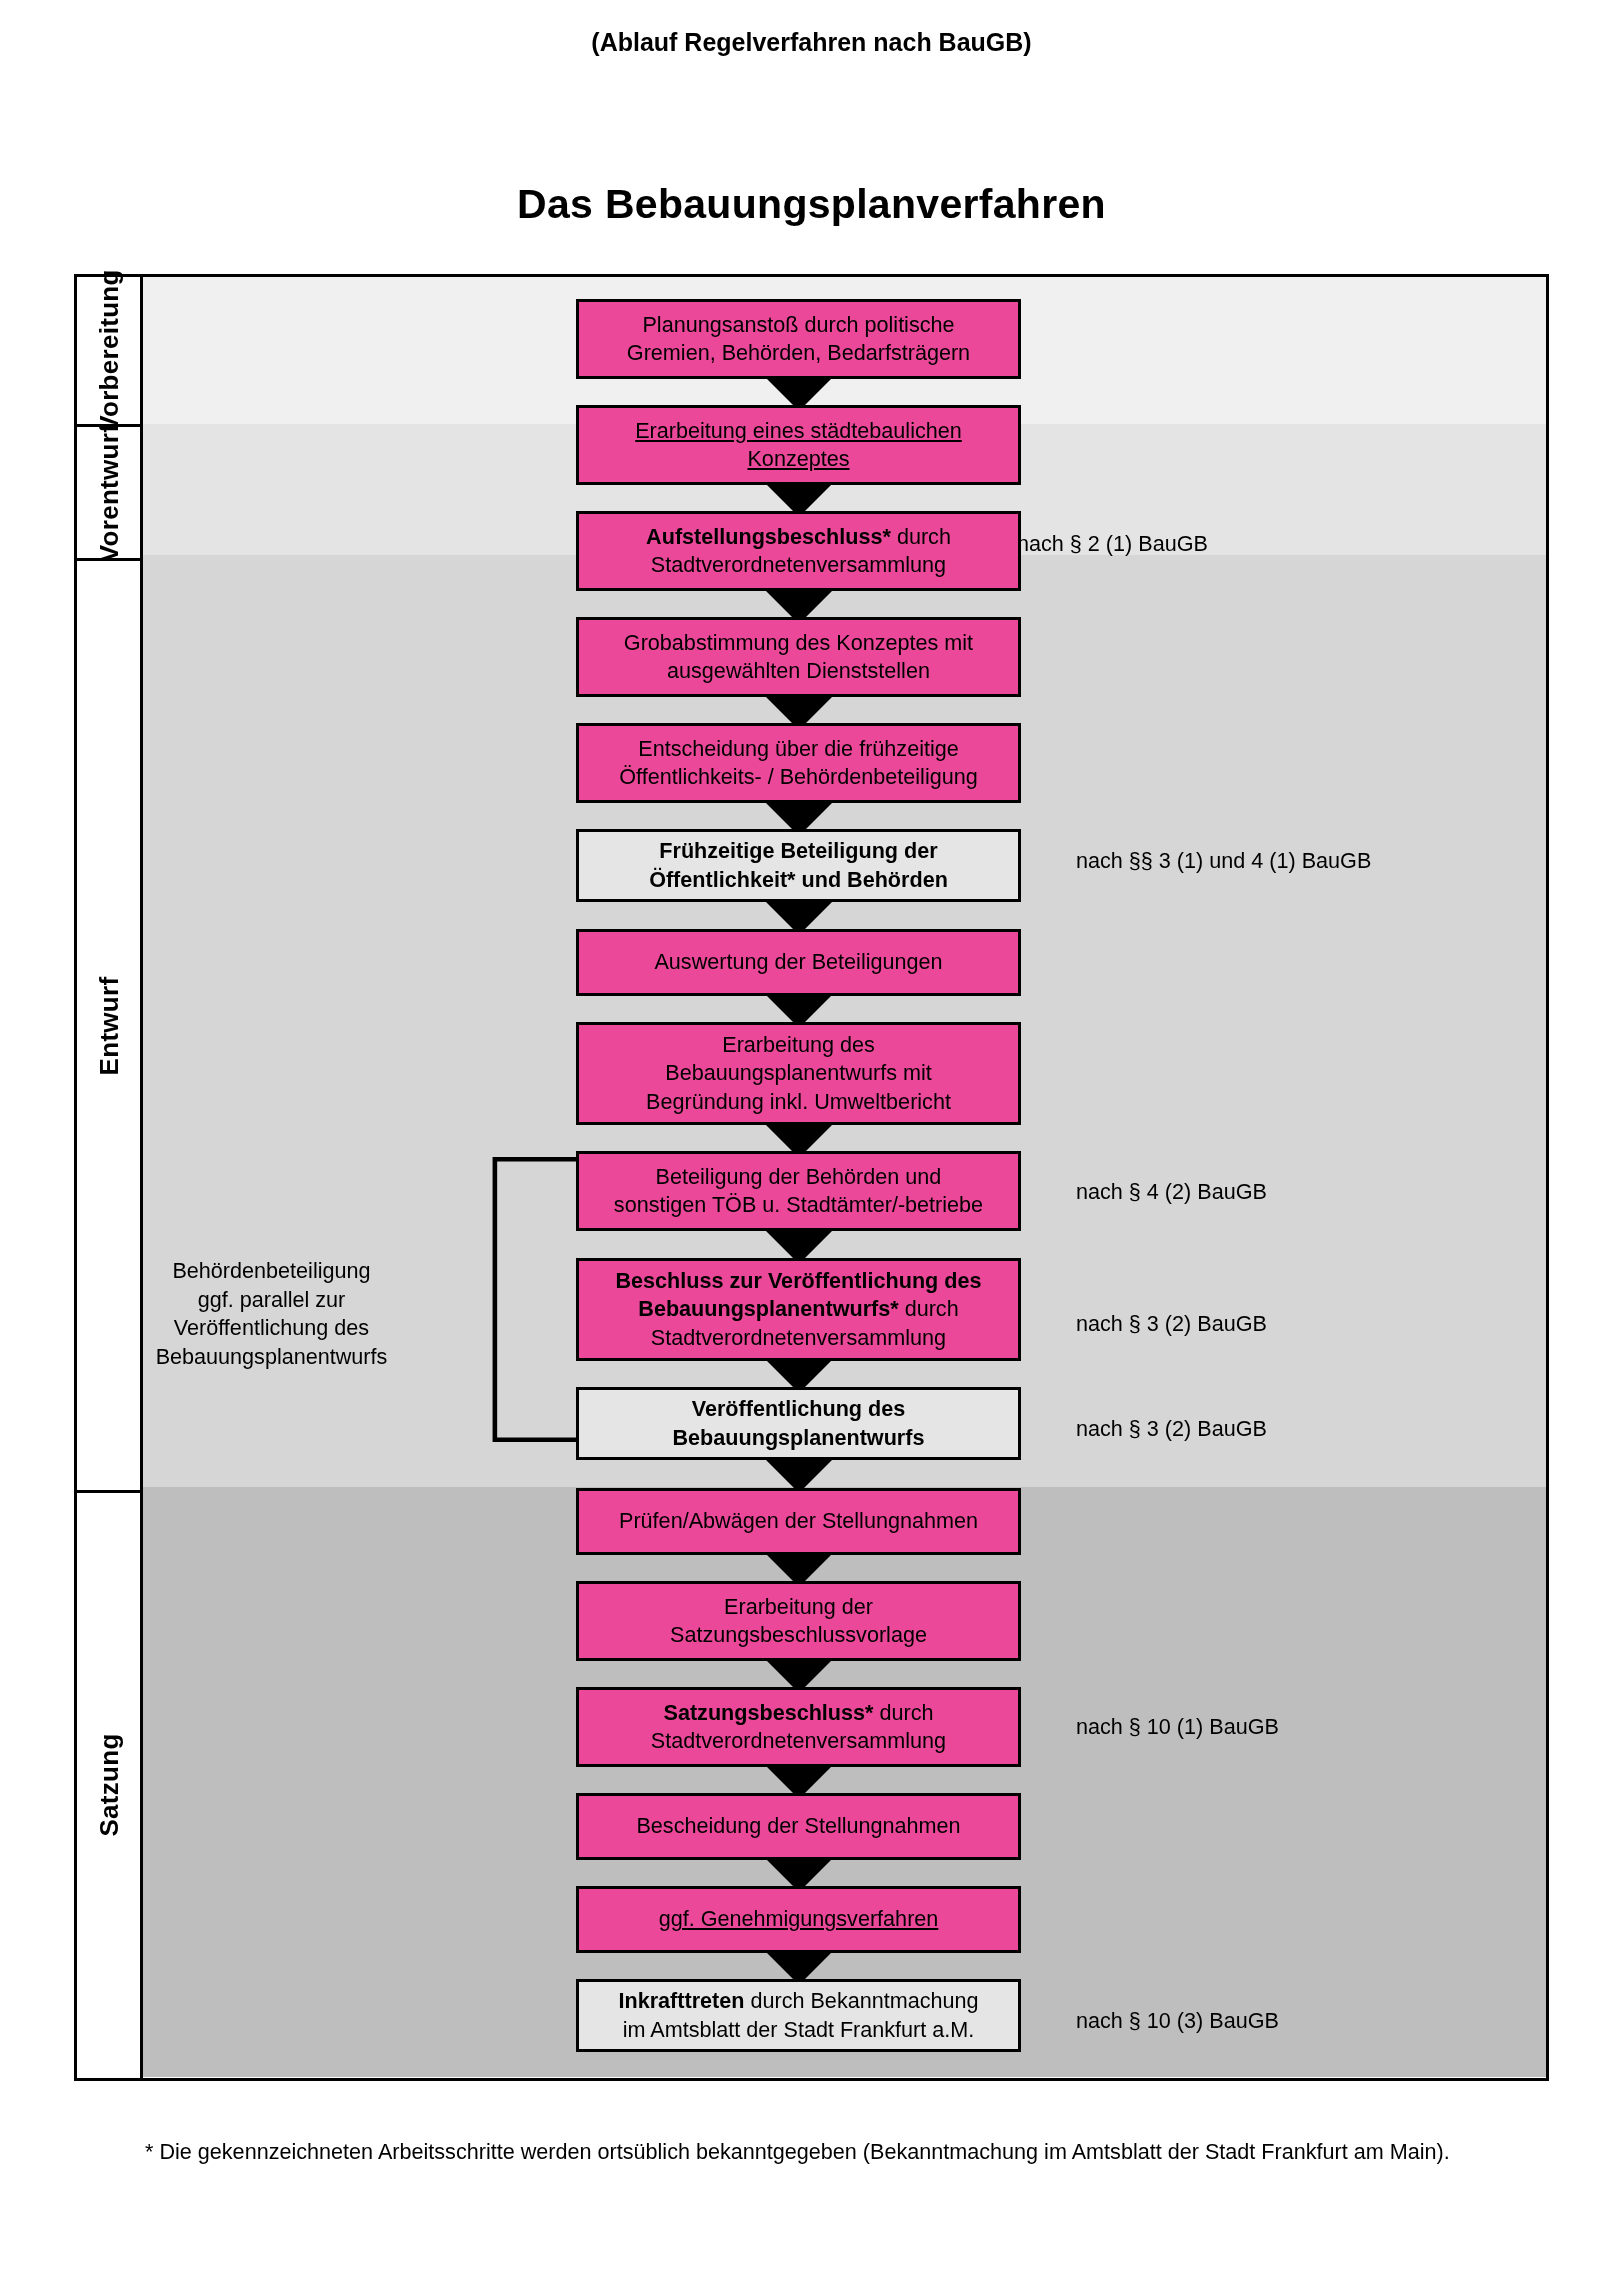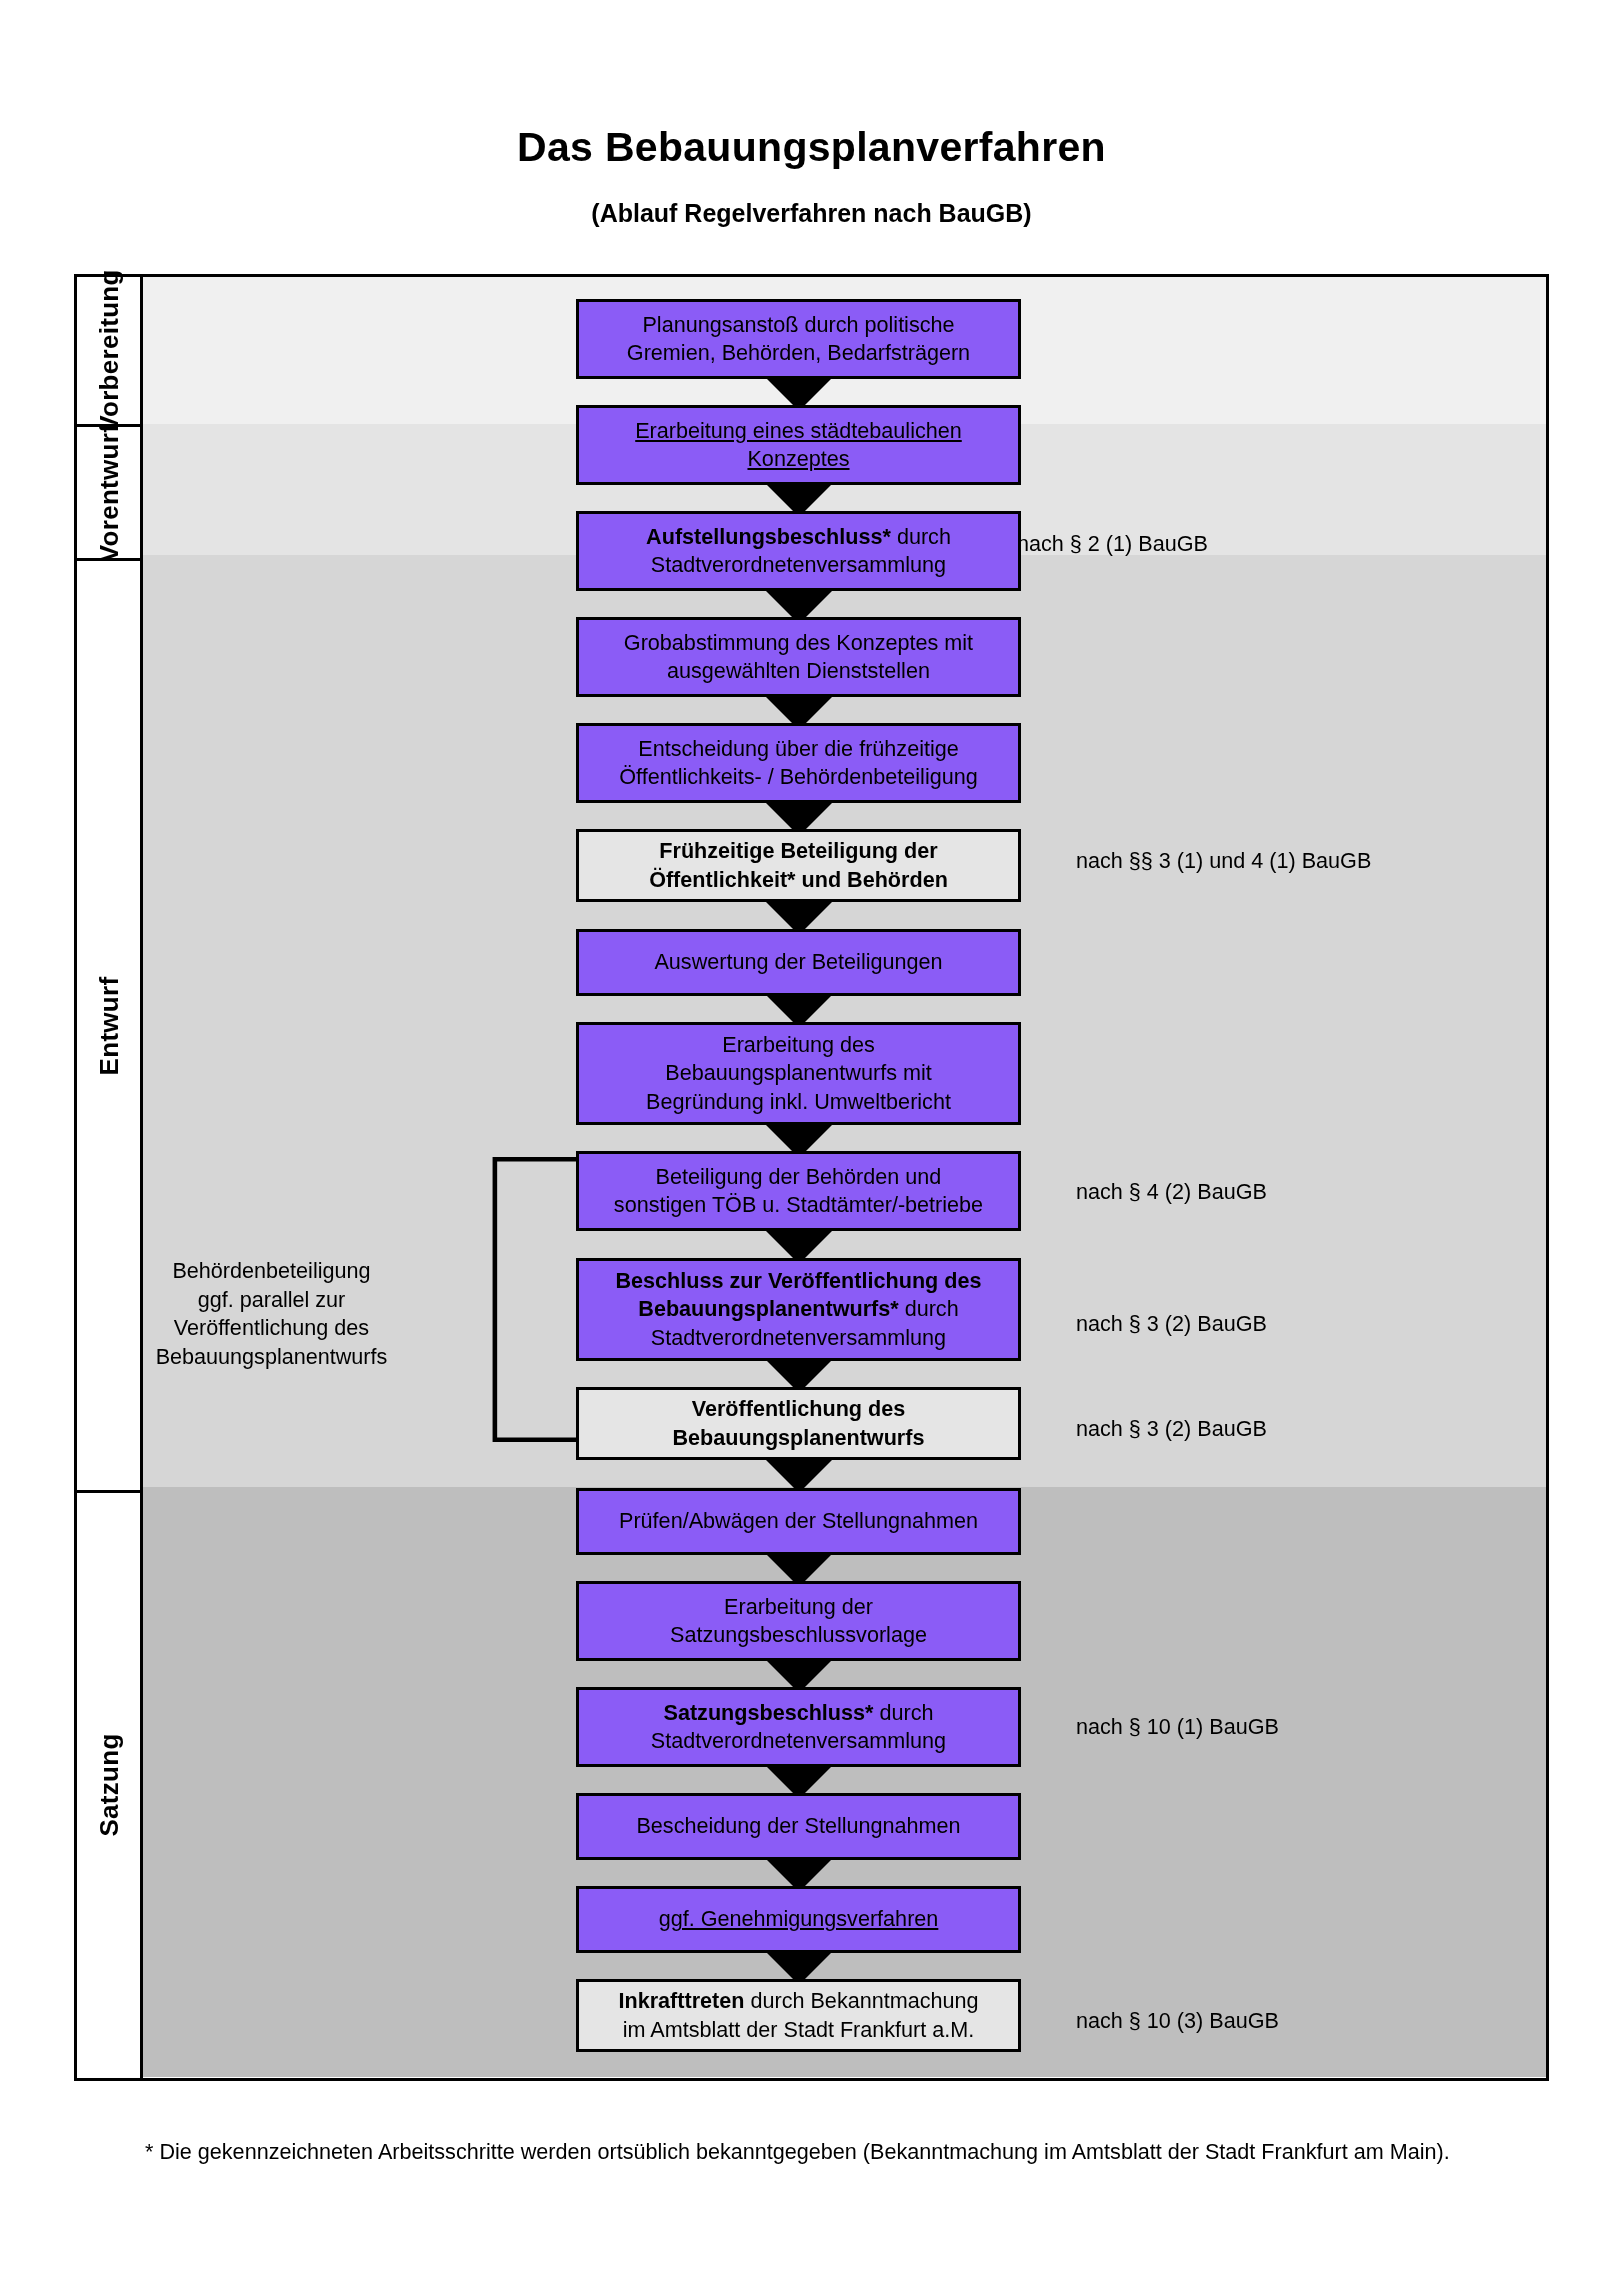--- a/index.html
+++ b/index.html
@@ -79,21 +79,21 @@
     left: 66px;
     right: 0;
     box-sizing: border-box;
   }
 
   
   .pbox {
     position: absolute;
     box-sizing: border-box;
     border: 3.3px solid #000;
-    background: #8b5cf6;
+    background: #ec4899;
     display: flex;
     align-items: center;
     justify-content: center;
     text-align: center;
     font-size: 21.6px;
     line-height: 1.30;
     padding: 2.6px 6.5px;
   }
   .pbox.highlight { background: #e5e5e5; }
   .pbox .bold { font-weight: bold; }
@@ -144,22 +144,22 @@
     top: 2135px;
     width: 1368px;
     font-size: 21.6px;
     line-height: 1.55;
   }
 </style>
 </head>
 <body>
 
 <div id="title-block">
+  <div id="sub-title">(Ablauf Regelverfahren nach BauGB)</div>
   <div id="main-title">Das Bebauungsplanverfahren</div>
-  <div id="sub-title">(Ablauf Regelverfahren nach BauGB)</div>
 </div>
 
 <div id="diagram-frame">
 
   <div class="band" style="top:0px; height:147px; background:#F0F0F0;"></div>
   <div class="band" style="top:147px; height:131px; background:#E4E4E4;"></div>
   <div class="band" style="top:278px; height:932px; background:#D6D6D6;"></div>
   <div class="band" style="top:1210px; height:590px; background:#BEBEBE;"></div>
 
   <div id="phase-divider"></div>

